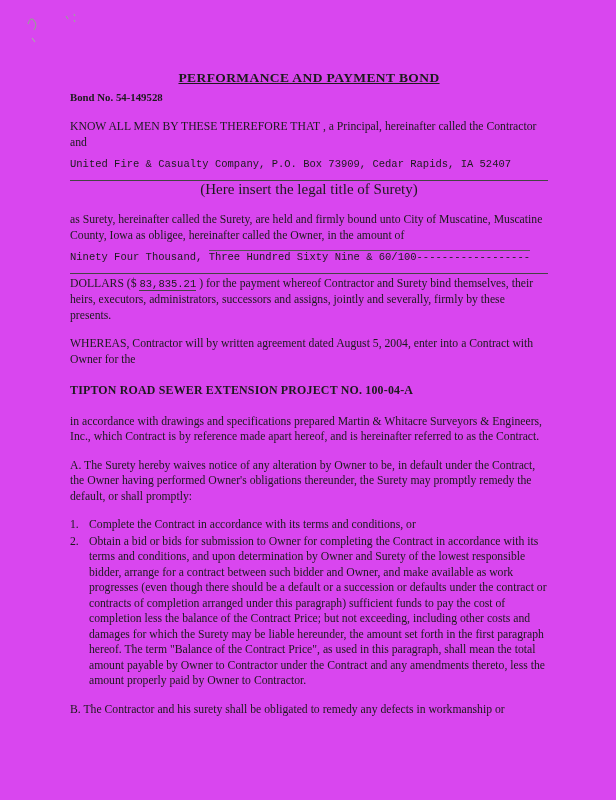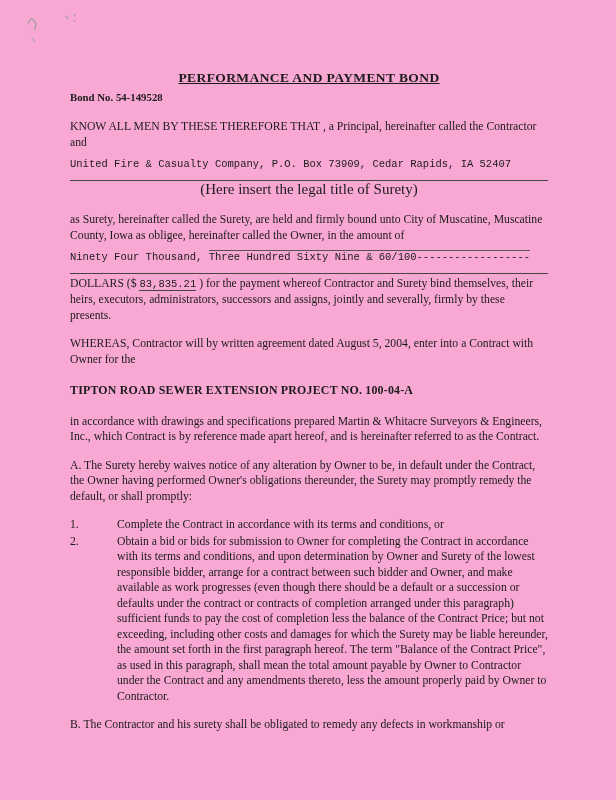--- a/index.html
+++ b/index.html
@@ -5,21 +5,21 @@
   html, body {
     margin: 0;
     padding: 0;
     background: #e8e8e8;
   }
   .page {
     position: relative;
     width: 616px;
     height: 800px;
     margin: 0 auto;
-    background: #f9a8d4;
+    background: #d946ef;
     overflow: hidden;
     font-family: "Liberation Serif", serif;
     color: #1b1b1b;
     box-shadow: 0 0 4px rgba(0,0,0,0.2);
   }
   .content {
     position: absolute;
     top: 70px;
     left: 70px;
     right: 68px;
@@ -80,21 +80,20 @@
   }
   .list-item {
     display: flex;
     margin-bottom: 1px;
   }
   .list-item .num {
     flex: 0 0 19px;
   }
   .list-item .li-text {
     flex: 1 1 auto;
-    margin-left: 28px;
   }
   .pencil {
     position: absolute;
     top: 8px;
     left: 22px;
   }
 </style>
 </head>
 <body>
 

